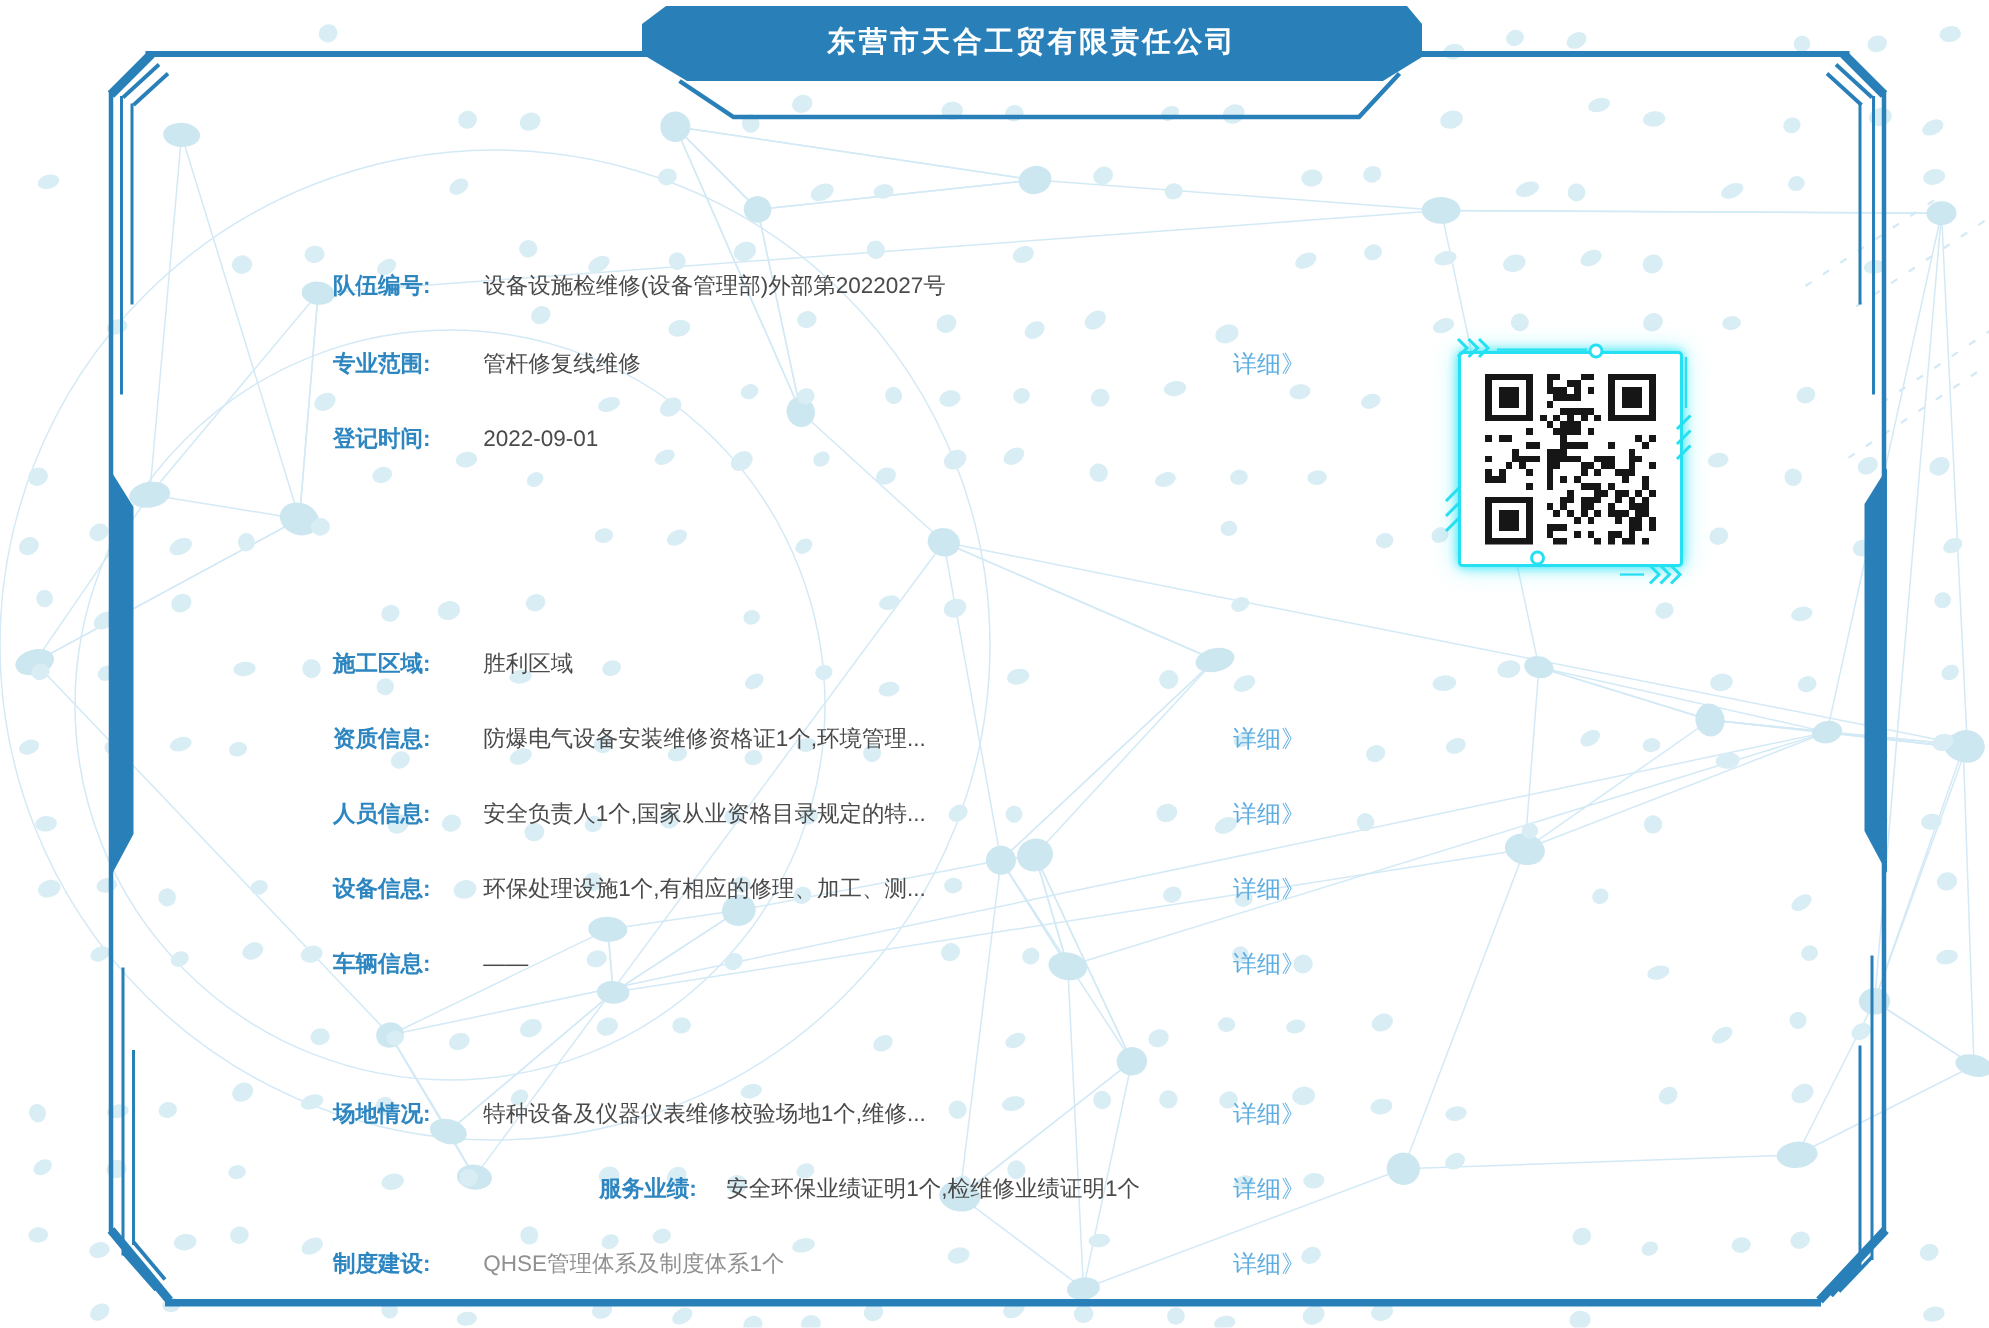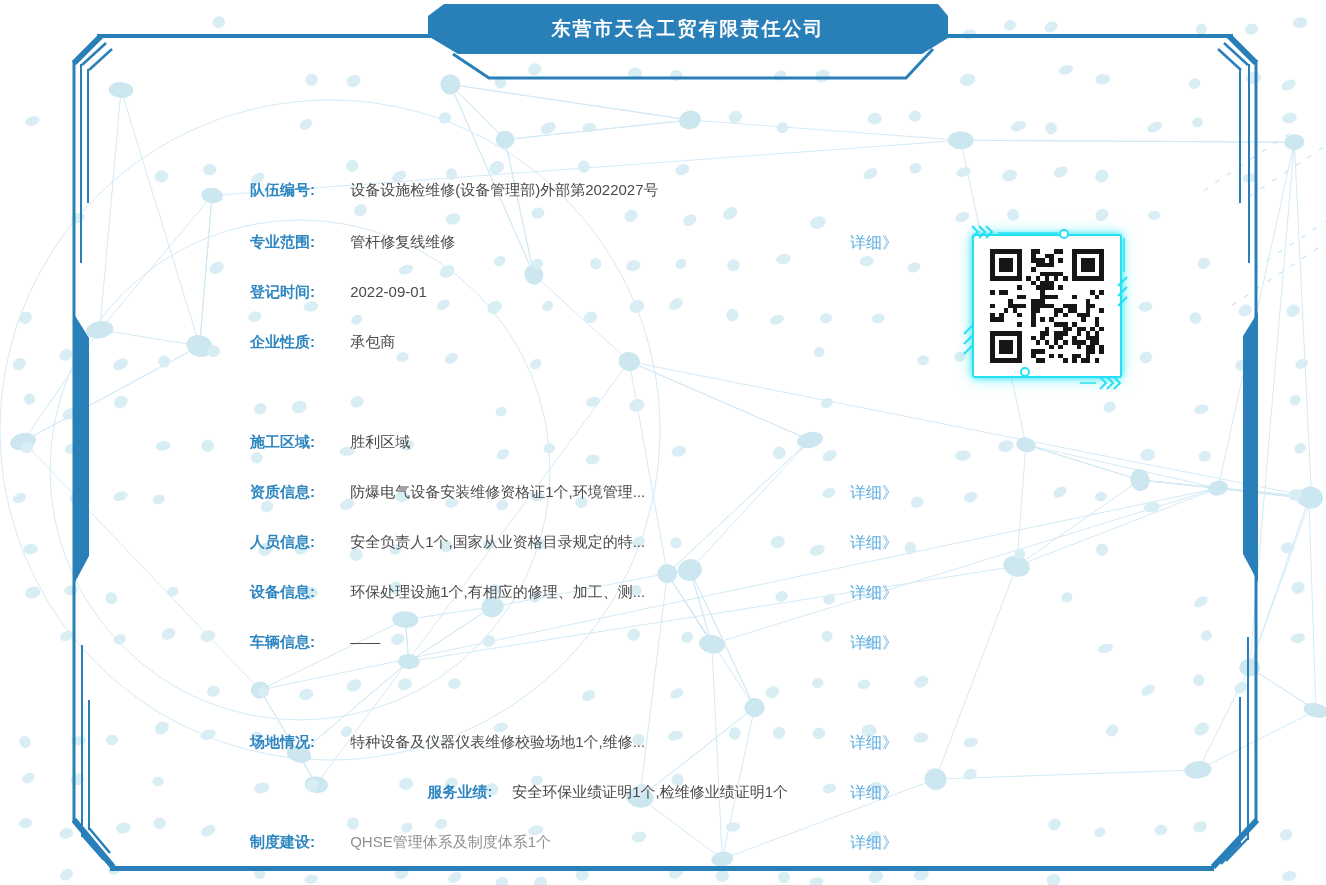--- a/index.html
+++ b/index.html
@@ -14,21 +14,21 @@
     position:absolute;left:428px;top:4px;width:520px;height:50px;z-index:3;
     background:var(--frame-blue);
     clip-path:polygon(16px 0%, calc(100% - 10px) 0%, 100% 12px, 100% calc(100% - 16px),
                       calc(100% - 26px) 100%, 30px 100%, 0% calc(100% - 18px), 0% 12px);
     display:flex;align-items:center;justify-content:center;
   }
   .banner h1{
     margin:0;color:var(--banner-text);font-size:19px;font-weight:600;letter-spacing:2px;line-height:50px;
   }
   
-  .fields{position:absolute;left:0;top:0;width:1084px;height:885px;z-index:3;margin-left:28px;}
+  .fields{position:absolute;left:0;top:0;width:1084px;height:885px;z-index:3;}
   .row{position:absolute;left:222px;width:700px;height:22px;font-size:15px;white-space:nowrap;}
   .row .lbl{display:inline-block;width:96px;color:var(--label-blue);font-weight:bold;}
   .row .val{color:var(--value-dark);}
   .row .val.muted{color:var(--value-muted);}
   .row .detail{position:absolute;left:600px;top:0;font-size:16px;color:var(--link-blue);
                text-decoration:none;cursor:pointer;}
   
   .qr-panel{
     position:absolute;left:972px;top:234px;width:146px;height:140px;z-index:3;background:#fff;
     border:2px solid var(--qr-cyan);border-radius:3px;
@@ -527,25 +527,20 @@
     <div class="row" style="top: 233px;">
     <span class="lbl">专业范围:</span>
     <span class="val">管杆修复线维修</span>
     <a class="detail">详细》</a>
   </div>
     <div class="row" style="top: 283px;">
     <span class="lbl">登记时间:</span>
     <span class="val">2022-09-01</span>
     
   </div>
-    <div class="row" style="top: 333px;">
-    <span class="lbl">企业性质:</span>
-    <span class="val">承包商</span>
-    
-  </div>
     <div class="row" style="top: 433px;">
     <span class="lbl">施工区域:</span>
     <span class="val">胜利区域</span>
     
   </div>
     <div class="row" style="top: 483px;">
     <span class="lbl">资质信息:</span>
     <span class="val">防爆电气设备安装维修资格证1个,环境管理...</span>
     <a class="detail">详细》</a>
   </div>

